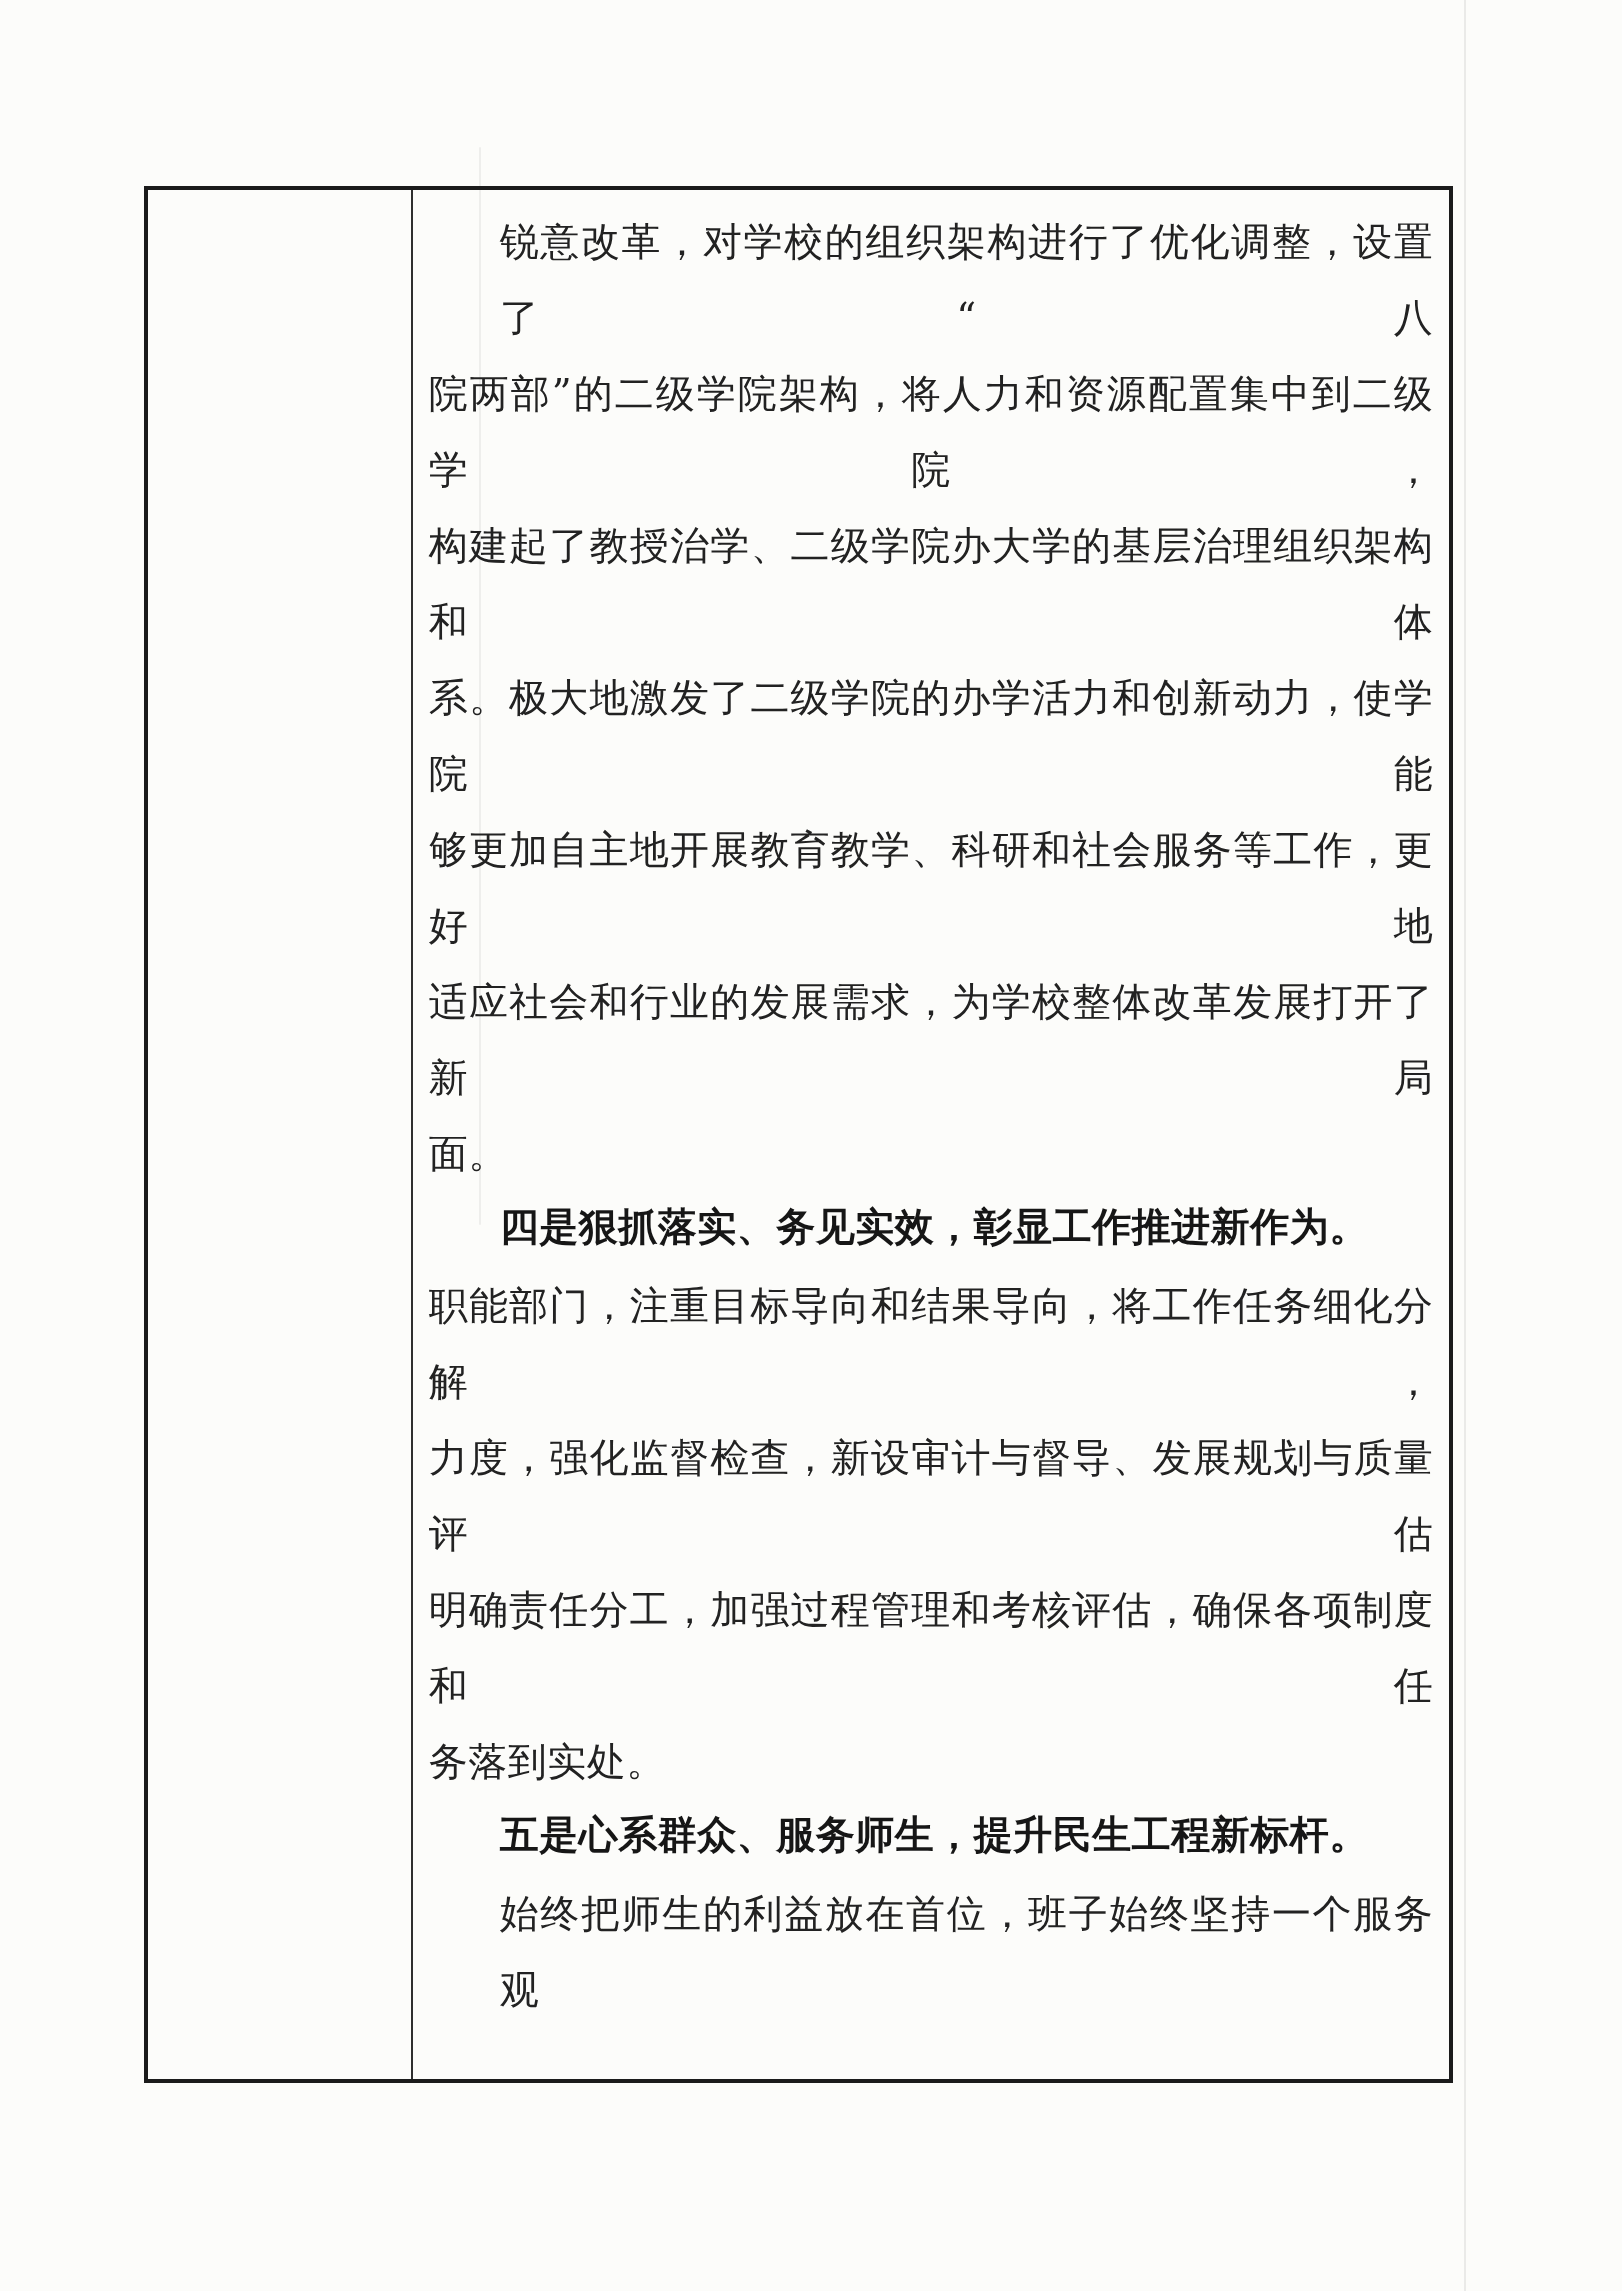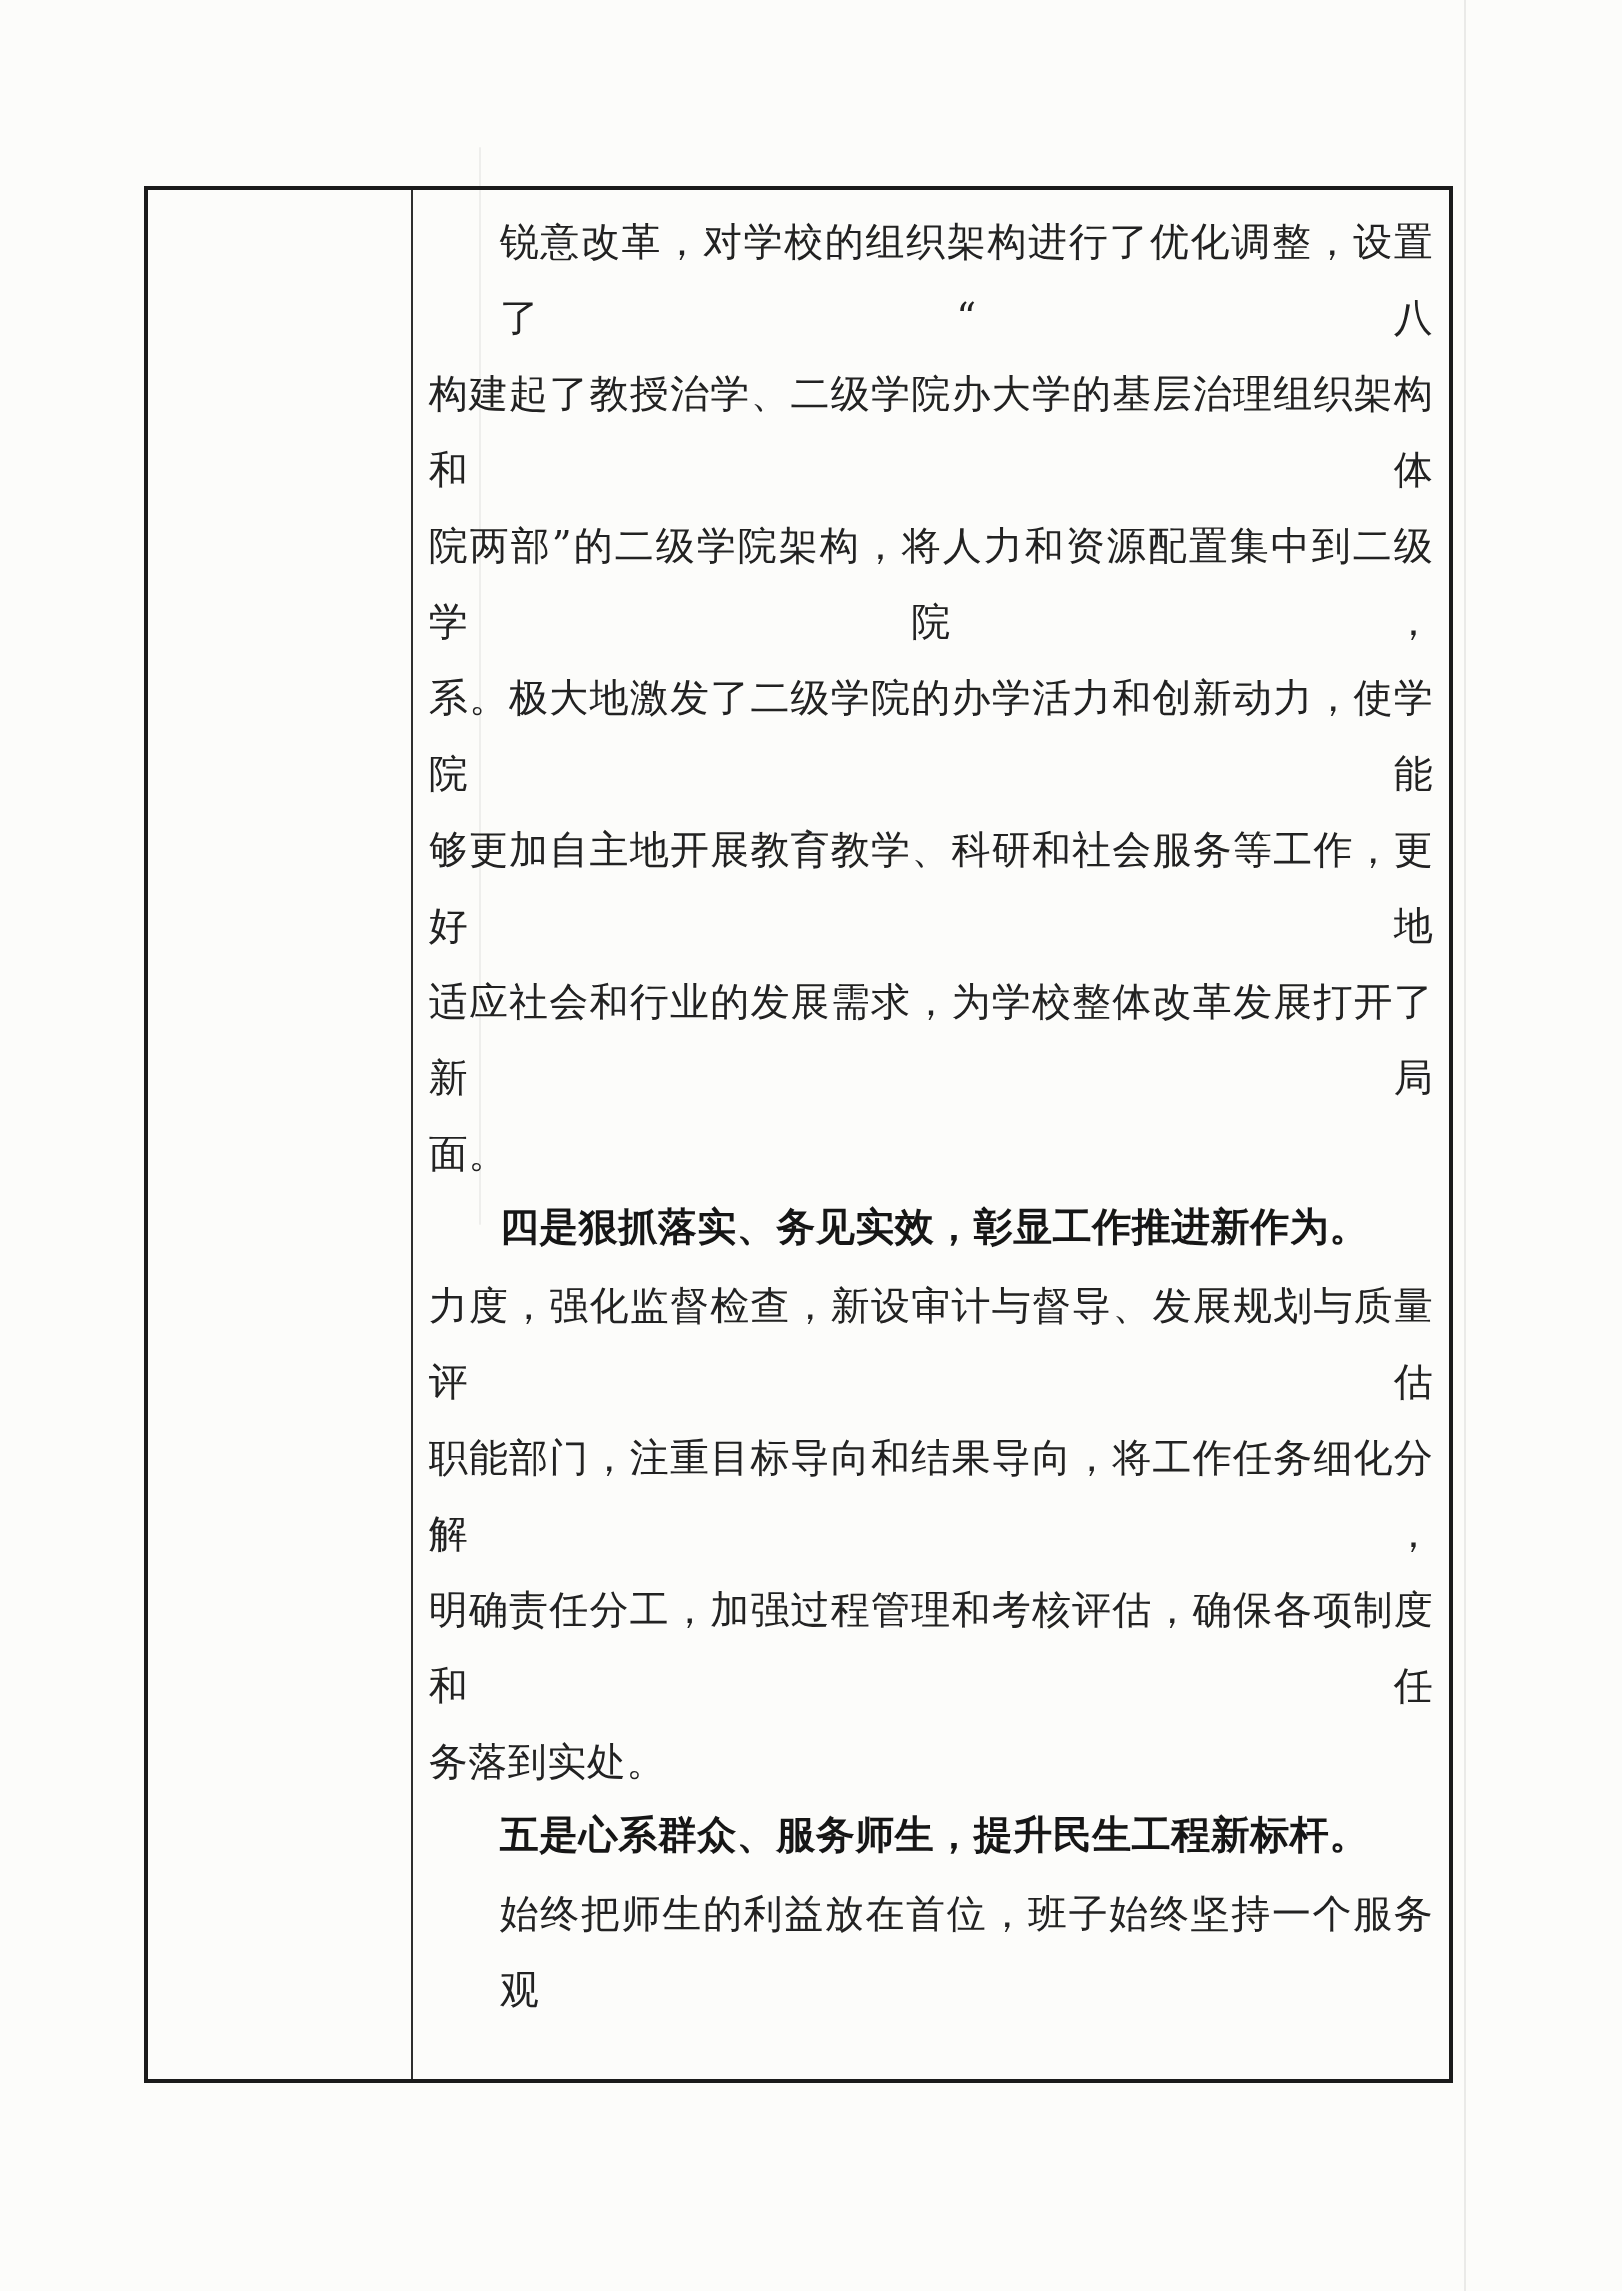--- a/index.html
+++ b/index.html
@@ -89,29 +89,29 @@
 
 <div class="page">
   <div class="crease"></div>
   <div class="page-edge"></div>
 
   <div class="report-table">
     <div class="cell-left"></div>
     <div class="cell-main">
       <div id="lines">
           <div class="line indent fill">锐意改革，对学校的组织架构进行了优化调整，设置了“八</div>
+          <div class="line fill">院两部”的二级学院架构，将人力和资源配置集中到二级学院，</div>
           <div class="line fill">构建起了教授治学、二级学院办大学的基层治理组织架构和体</div>
-          <div class="line fill">院两部”的二级学院架构，将人力和资源配置集中到二级学院，</div>
           <div class="line fill">系。极大地激发了二级学院的办学活力和创新动力，使学院能</div>
           <div class="line fill">够更加自主地开展教育教学、科研和社会服务等工作，更好地</div>
           <div class="line fill">适应社会和行业的发展需求，为学校整体改革发展打开了新局</div>
           <div class="line">面。</div>
           <div class="line indent bold">四是狠抓落实、务见实效，彰显工作推进新作为。</div>
+          <div class="line fill">职能部门，注重目标导向和结果导向，将工作任务细化分解，</div>
           <div class="line fill">力度，强化监督检查，新设审计与督导、发展规划与质量评估</div>
-          <div class="line fill">职能部门，注重目标导向和结果导向，将工作任务细化分解，</div>
           <div class="line fill">明确责任分工，加强过程管理和考核评估，确保各项制度和任</div>
           <div class="line">务落到实处。</div>
           <div class="line indent bold">五是心系群众、服务师生，提升民生工程新标杆。</div>
           <div class="line indent fill">始终把师生的利益放在首位，班子始终坚持一个服务观</div>
         </div>
     </div>
   </div>
 </div>
 
 

